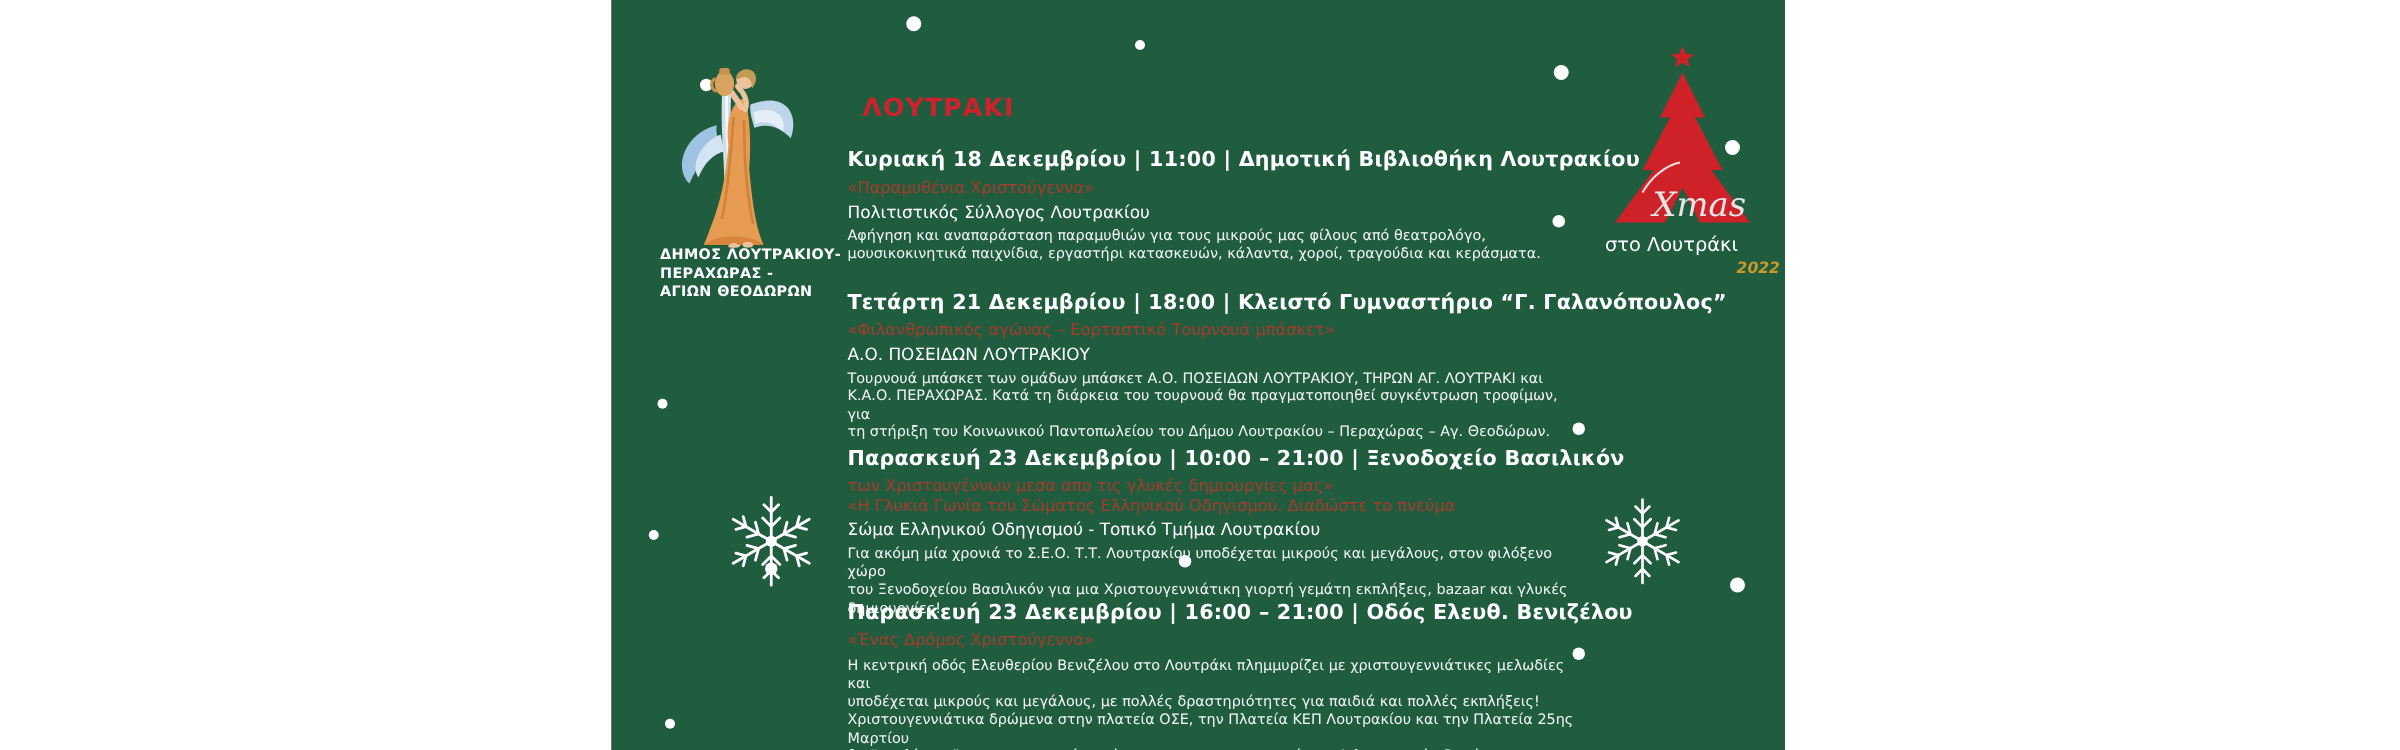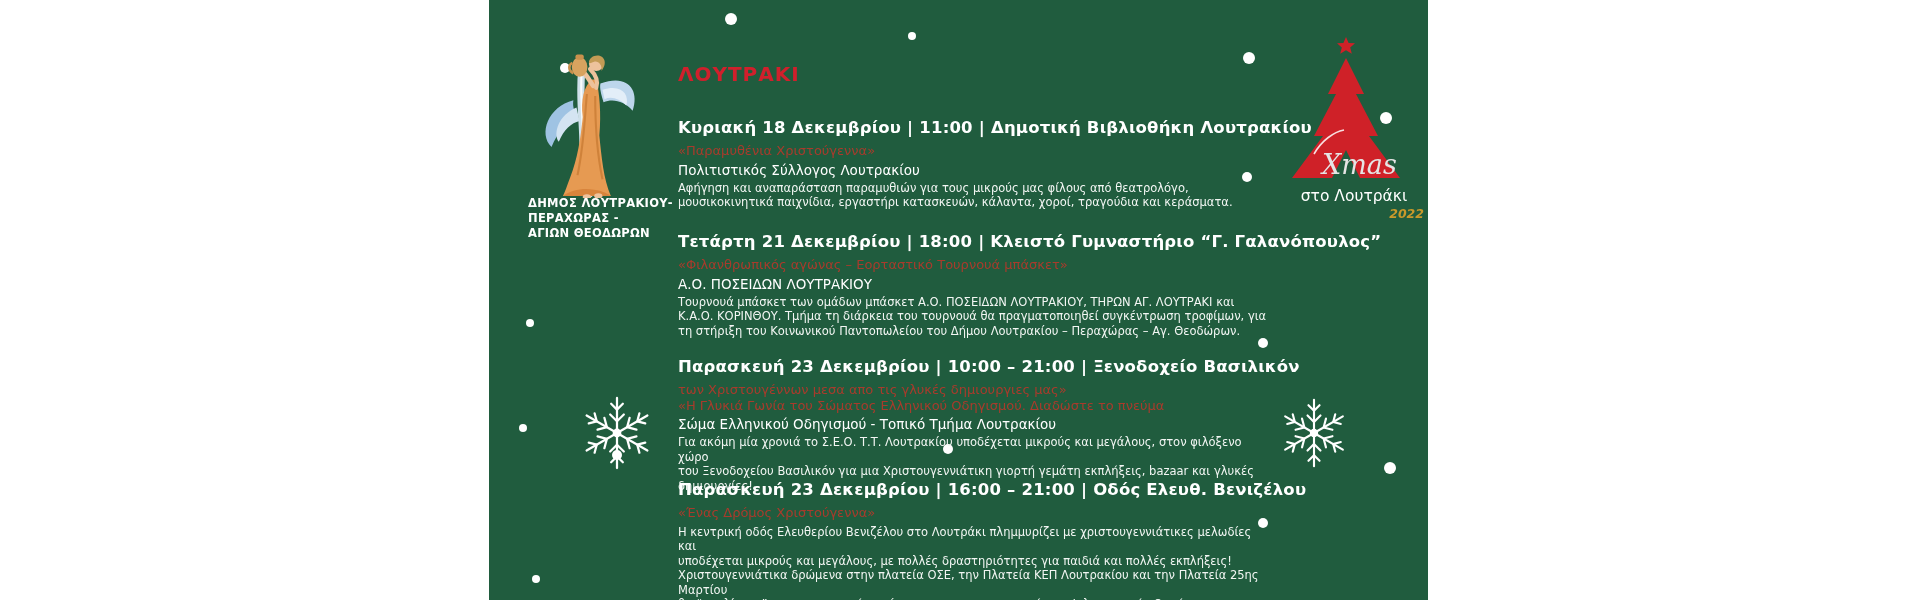--- a/index.html
+++ b/index.html
@@ -7,35 +7,35 @@
           font-family:"DejaVu Sans","Liberation Sans",sans-serif;}
   .panel{position:absolute;left:489px;top:0;width:939px;height:600px;background:var(--panel-green,#205c3e);}
   .dot{position:absolute;background:#fff;border-radius:50%;}
   .flake{position:absolute;}
   
   .muni-figure{position:absolute;left:48px;top:42px;}
   .muni-caption{position:absolute;left:39px;top:196px;width:170px;color:#fff;
                 font-size:11.5px;font-weight:bold;line-height:15px;letter-spacing:.3px;}
   
   .content{position:absolute;left:189px;top:0;width:590px;height:600px;}
-  .title{position:absolute;left:0;top:62px;margin:0;font-size:20px;font-weight:bold;
+  .title{position:absolute;left:0;top:62px;margin:12px;font-size:20px;font-weight:bold;
          color:var(--title-red,#d0202c);letter-spacing:1px;}
   .event{position:absolute;left:0;width:590px;}
   .ev-header{color:#fff;font-size:16.5px;font-weight:bold;line-height:20px;letter-spacing:.2px;margin-bottom:5px;white-space:nowrap;}
   .ev-sub{color:var(--subtitle-red,#a83b2c);font-size:13px;font-weight:normal;line-height:15.5px;margin-bottom:4px;}
   .ev-org{color:#fff;font-size:13.5px;line-height:15px;margin-bottom:3px;}
   .ev-desc{color:#f2f6f3;font-size:11.5px;line-height:14.5px;}
   .e1{top:118px;} .e2{top:232px;} .e3{top:357px;} .e4{top:480px;}
   
   .xmas{position:absolute;left:795px;top:28px;width:150px;height:205px;}
   .xmas-tree{position:absolute;left:0;top:8px;}
   .xmas-script{position:absolute;left:38px;top:122px;color:#e5e5e5;
                font-family:"DejaVu Serif","Liberation Serif",serif;font-style:italic;
                font-size:27px;line-height:30px;}
-  .xmas-loc{position:absolute;left:0;top:159px;width:140px;text-align:center;color:#fff;
+  .xmas-loc{position:absolute;left:0;top:159px;width:140px;color:#fff;
             font-size:15.5px;line-height:18px;}
   .xmas-year{position:absolute;right:10px;top:178px;color:var(--year-gold,#c9992b);
              font-size:12.5px;font-weight:bold;font-style:italic;margin-left:28px;}
 </style>
 </head>
 <body>
 
 <div class="canvas">
   <div class="panel">
 
@@ -139,21 +139,21 @@
       </section>
 
       <section class="event e2">
         <div class="ev-header">Τετάρτη 21 Δεκεμβρίου | 18:00 | Κλειστό Γυμναστήριο “Γ. Γαλανόπουλος”</div>
         <div class="ev-sub">
           <div>«Φιλανθρωπικός αγώνας – Εορταστικό Τουρνουά μπάσκετ»</div>
         </div>
         <div class="ev-org">Α.Ο. ΠΟΣΕΙΔΩΝ ΛΟΥΤΡΑΚΙΟΥ</div>
         <div class="ev-desc">
           <div>Τουρνουά μπάσκετ των ομάδων μπάσκετ Α.Ο. ΠΟΣΕΙΔΩΝ ΛΟΥΤΡΑΚΙΟΥ, ΤΗΡΩΝ ΑΓ. ΛΟΥΤΡΑΚΙ και</div>
-          <div>Κ.Α.Ο. ΚΟΡΙΝΘΟΥ. Τμήμα τη διάρκεια του τουρνουά θα πραγματοποιηθεί συγκέντρωση τροφίμων, για</div>
+          <div>Κ.Α.Ο. ΠΕΡΑΧΩΡΑΣ. Κατά τη διάρκεια του τουρνουά θα πραγματοποιηθεί συγκέντρωση τροφίμων, για</div>
           <div>τη στήριξη του Κοινωνικού Παντοπωλείου του Δήμου Λουτρακίου – Περαχώρας – Αγ. Θεοδώρων.</div>
         </div>
       </section>
 
       <section class="event e3">
         <div class="ev-header">Παρασκευή 23 Δεκεμβρίου | 10:00 – 21:00 | Ξενοδοχείο Βασιλικόν</div>
         <div class="ev-sub">
           <div>των Χριστουγέννων μεσα απο τις γλυκές δημιουργιες μας»</div>
           <div>«Η Γλυκιά Γωνία του Σώματος Ελληνικού Οδηγισμού. Διαδώστε το πνεύμα</div>
         </div>

